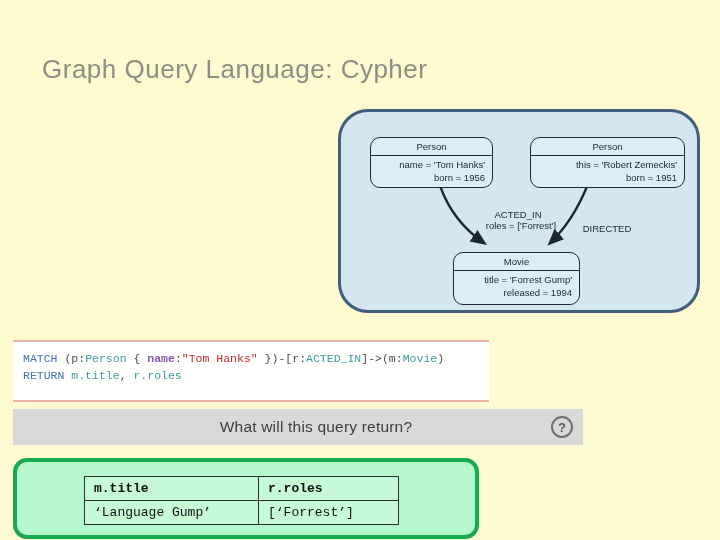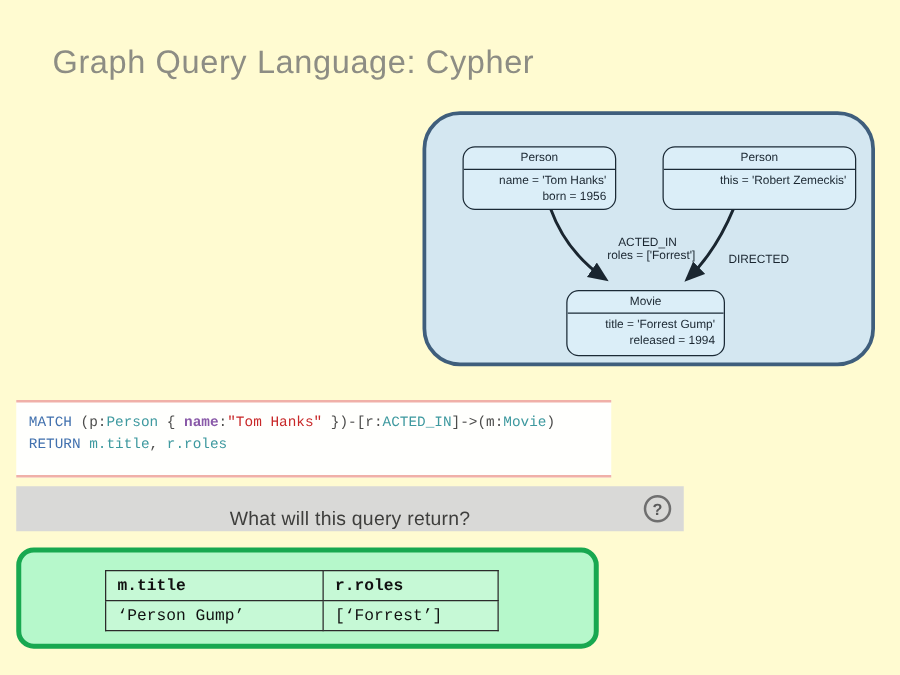--- a/index.html
+++ b/index.html
@@ -2,21 +2,21 @@
 <html><head>
 <meta charset="utf-8">
 <style>
   html,body{margin:0;padding:0;}
   body{
     width:720px;height:540px;
     background:#FFFBD1;
     font-family:"Liberation Sans", sans-serif;
     position:relative;overflow:hidden;
   }
-  .slide{position:absolute;inset:0;}
+  .slide{position:absolute;inset:0;margin-top:20px;}
 
   
   .slide-title{
     position:absolute;left:42px;top:34px;
     font-size:26px;font-weight:400;color:#8D8D84;
     letter-spacing:0.5px;margin:0;
   }
 
   
   .panel{
@@ -58,21 +58,21 @@
   }
   .tok-kw{color:#4271AE;}
   .tok-lbl{color:#3E999F;}
   .tok-attr{color:#8959A8;font-weight:bold;}
   .tok-str{color:#C82829;}
   .tok-pln{color:#4D4D4C;}
 
   
   .question-bar{
     position:absolute;left:13px;top:389px;width:534px;height:36px;
-    background:#D9D9D7;display:flex;align-items:flex-end;justify-content:center;
+    background:#D9D9D7;display:flex;align-items:center;justify-content:center;padding-left:36px;
   }
   .question-text{font-size:15.5px;color:#3E3E3C;letter-spacing:0.2px;}
   .q-icon{
     position:absolute;right:10px;top:50%;transform:translateY(-50%);
     width:22px;height:22px;border:2.5px solid #6F6F6F;border-radius:50%;
     box-sizing:border-box;display:flex;align-items:center;justify-content:center;
     font-size:13px;font-weight:bold;color:#5A5A5A;
   }
 
   
@@ -117,20 +117,21 @@
       <div class="nprops">
         <div>name = 'Tom Hanks'</div>
         <div>born = 1956</div>
       </div>
     </div>
 
     <div class="gnode node-p2">
       <div class="ntitle">Person</div>
       <div class="nprops">
         <div>this = 'Robert Zemeckis'</div>
+        <div>born = 1951</div>
       </div>
     </div>
 
     <div class="gnode node-m">
       <div class="ntitle">Movie</div>
       <div class="nprops">
         <div>title = 'Forrest Gump'</div>
         <div>released = 1994</div>
       </div>
     </div>
@@ -151,20 +152,20 @@
   </div>
 
   <div class="result-box">
     <table class="result-table">
       <tbody>
           <tr>
         <th class="col-title">m.title</th>
         <th class="col-roles">r.roles</th>
       </tr>
       <tr>
-        <td>‘Person Gump’</td>
+        <td>‘Language Gump’</td>
         <td>[‘Forrest’]</td>
       </tr>
     </tbody>
       </table>
   </div>
 
 </div>
 
 </body></html>

